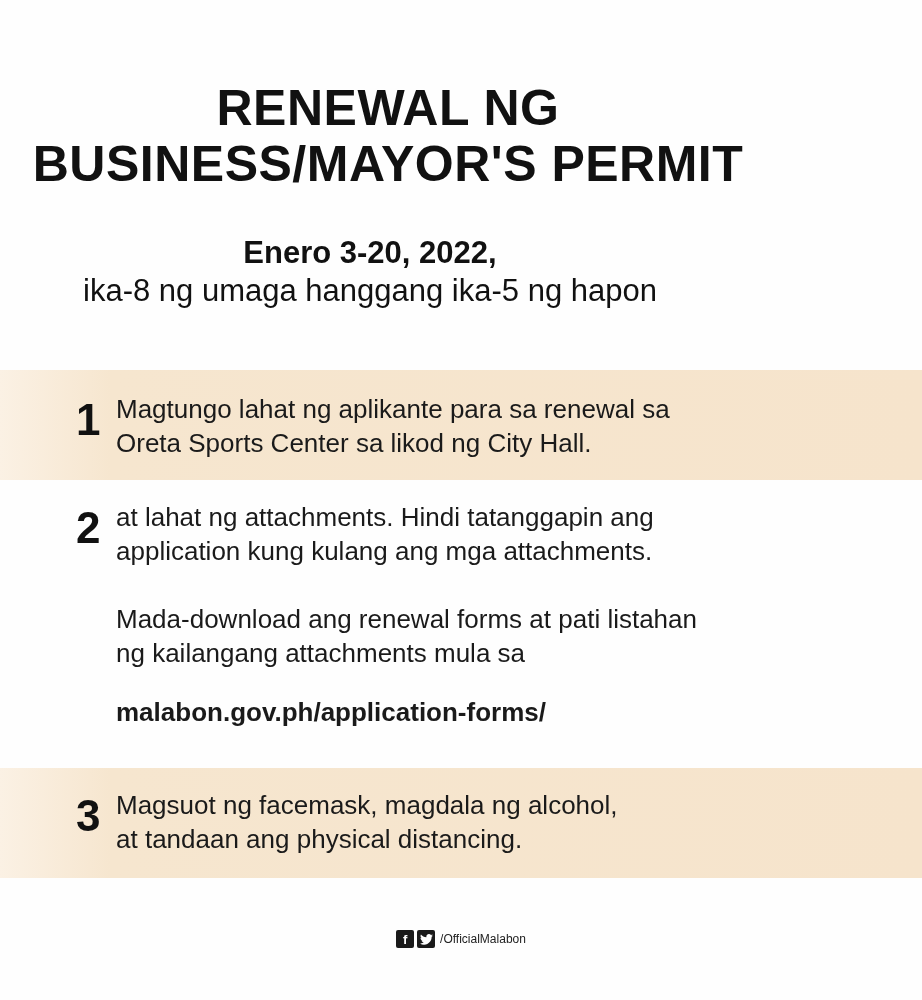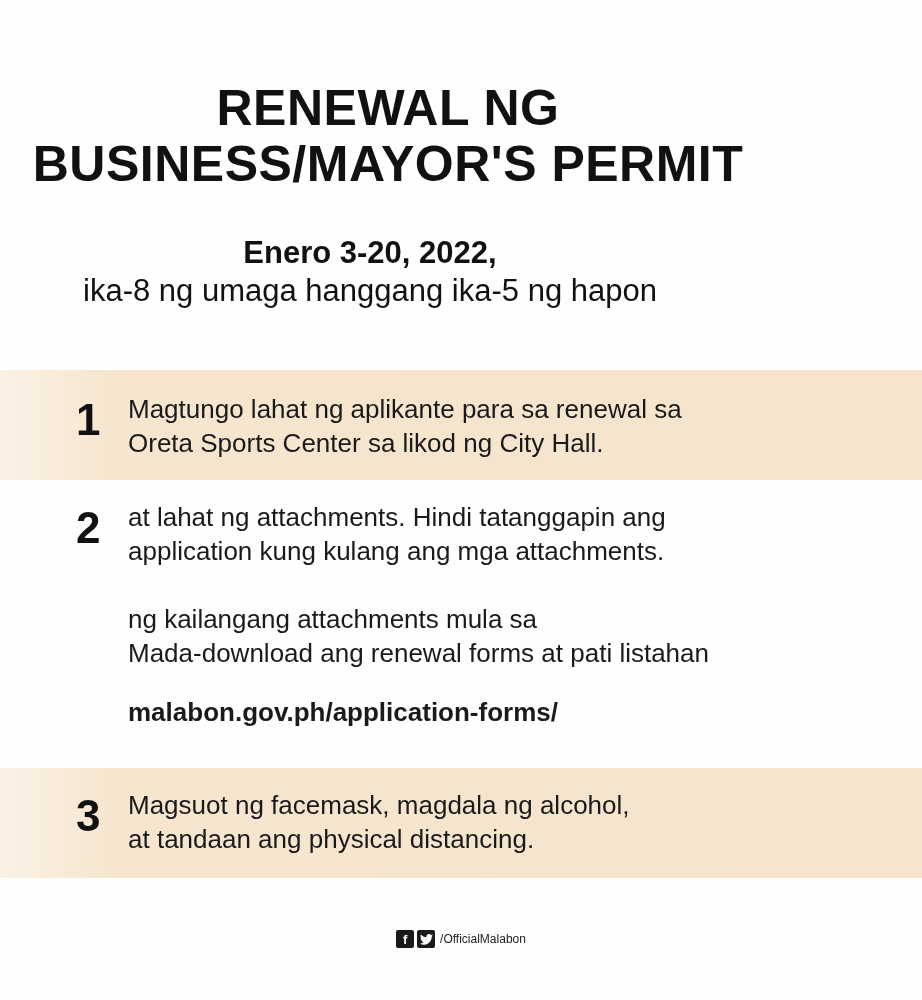--- a/index.html
+++ b/index.html
@@ -23,21 +23,21 @@
     position: absolute; left: 0; width: 922px;
     background: linear-gradient(to right, #fbf1e4 0%, #f6e6cf 12%, #f6e4cc 100%);
   }
   .band1 { top: 370px; height: 110px; }
   .band3 { top: 768px; height: 110px; }
   .step { position: absolute; left: 0; width: 922px; }
   .num {
     position: absolute; left: 76px; font-weight: 700; font-size: 44px; line-height: 44px;
   }
   .text {
-    position: absolute; left: 128px; font-size: 26px; line-height: 34px; color: #1a1a1a;
+    position: absolute; left: 116px; font-size: 26px; line-height: 34px; color: #1a1a1a;
   }
   .text p { margin: 0; }
   .text .link { font-weight: 700; margin-top: 25px; }
   .step1 { top: 392px; }
   .step1 .num { top: 6px; }
   .step2 { top: 500px; }
   .step2 .num { top: 6px; }
   .step3 { top: 788px; }
   .step3 .num { top: 6px; }
   .gap { height: 34px; }
@@ -75,22 +75,22 @@
     <p>Oreta Sports Center sa likod ng City Hall.</p>
   </div>
 </div>
 
 <div class="step step2">
   <div class="num">2</div>
   <div class="text">
     <p>at lahat ng attachments. Hindi tatanggapin ang</p>
     <p>application kung kulang ang mga attachments.</p>
     <div class="gap"></div>
+    <p>Mada-download ang renewal forms at pati listahan</p>
     <p>ng kailangang attachments mula sa</p>
-    <p>Mada-download ang renewal forms at pati listahan</p>
     <p class="link">malabon.gov.ph/application-forms/</p>
   </div>
 </div>
 
 <div class="step step3">
   <div class="num">3</div>
   <div class="text">
     <p>Magsuot ng facemask, magdala ng alcohol,</p>
     <p>at tandaan ang physical distancing.</p>
   </div>

